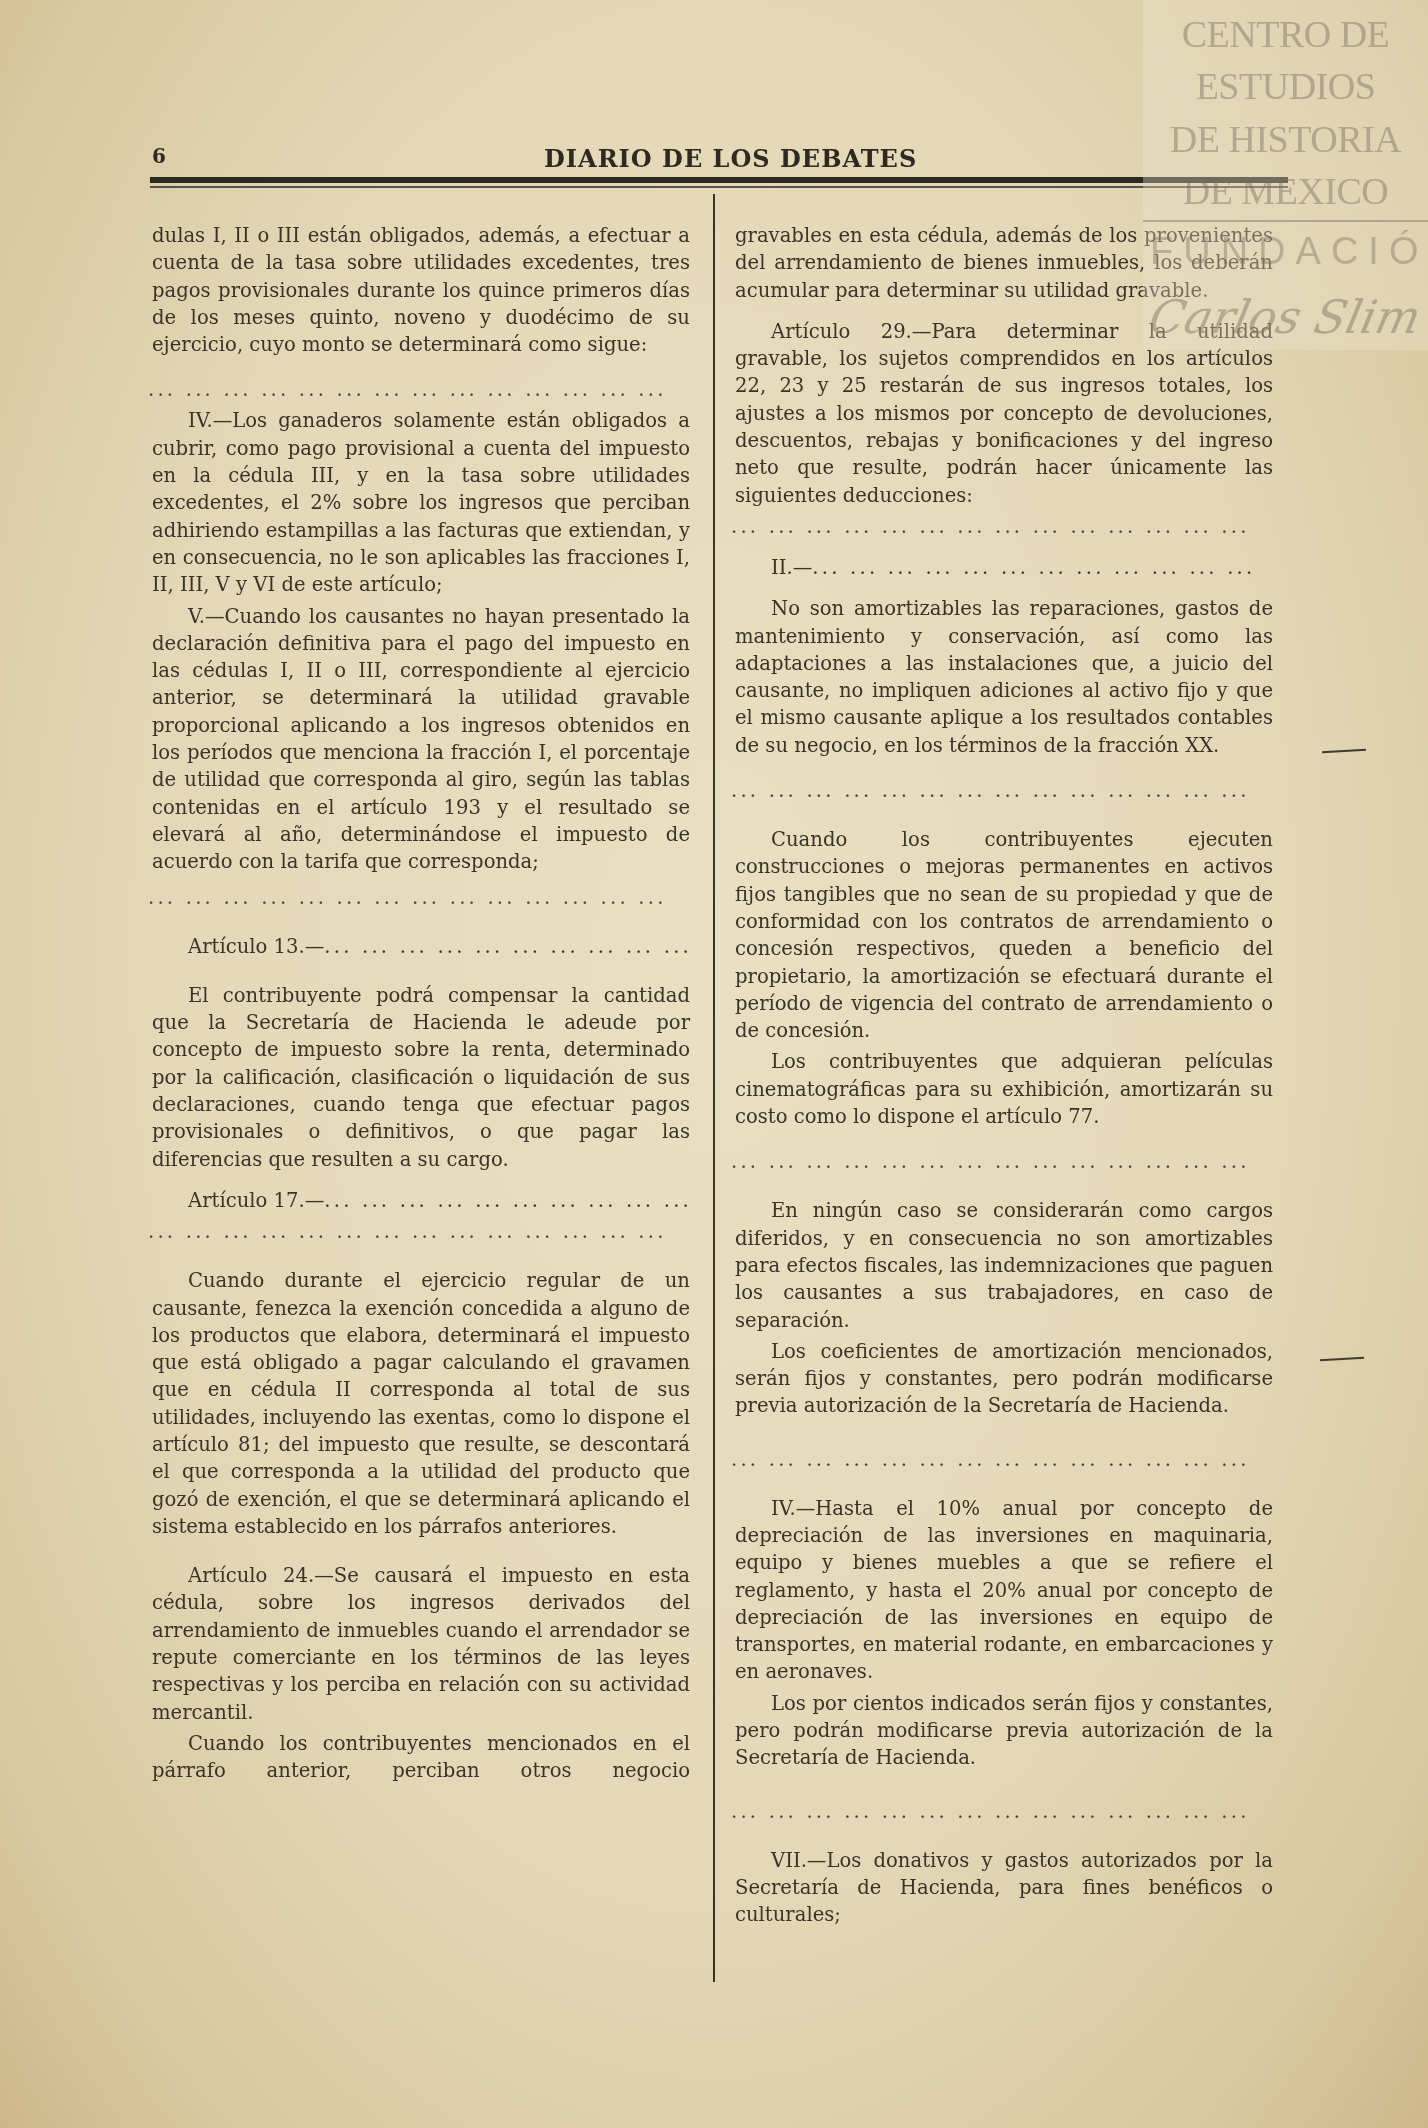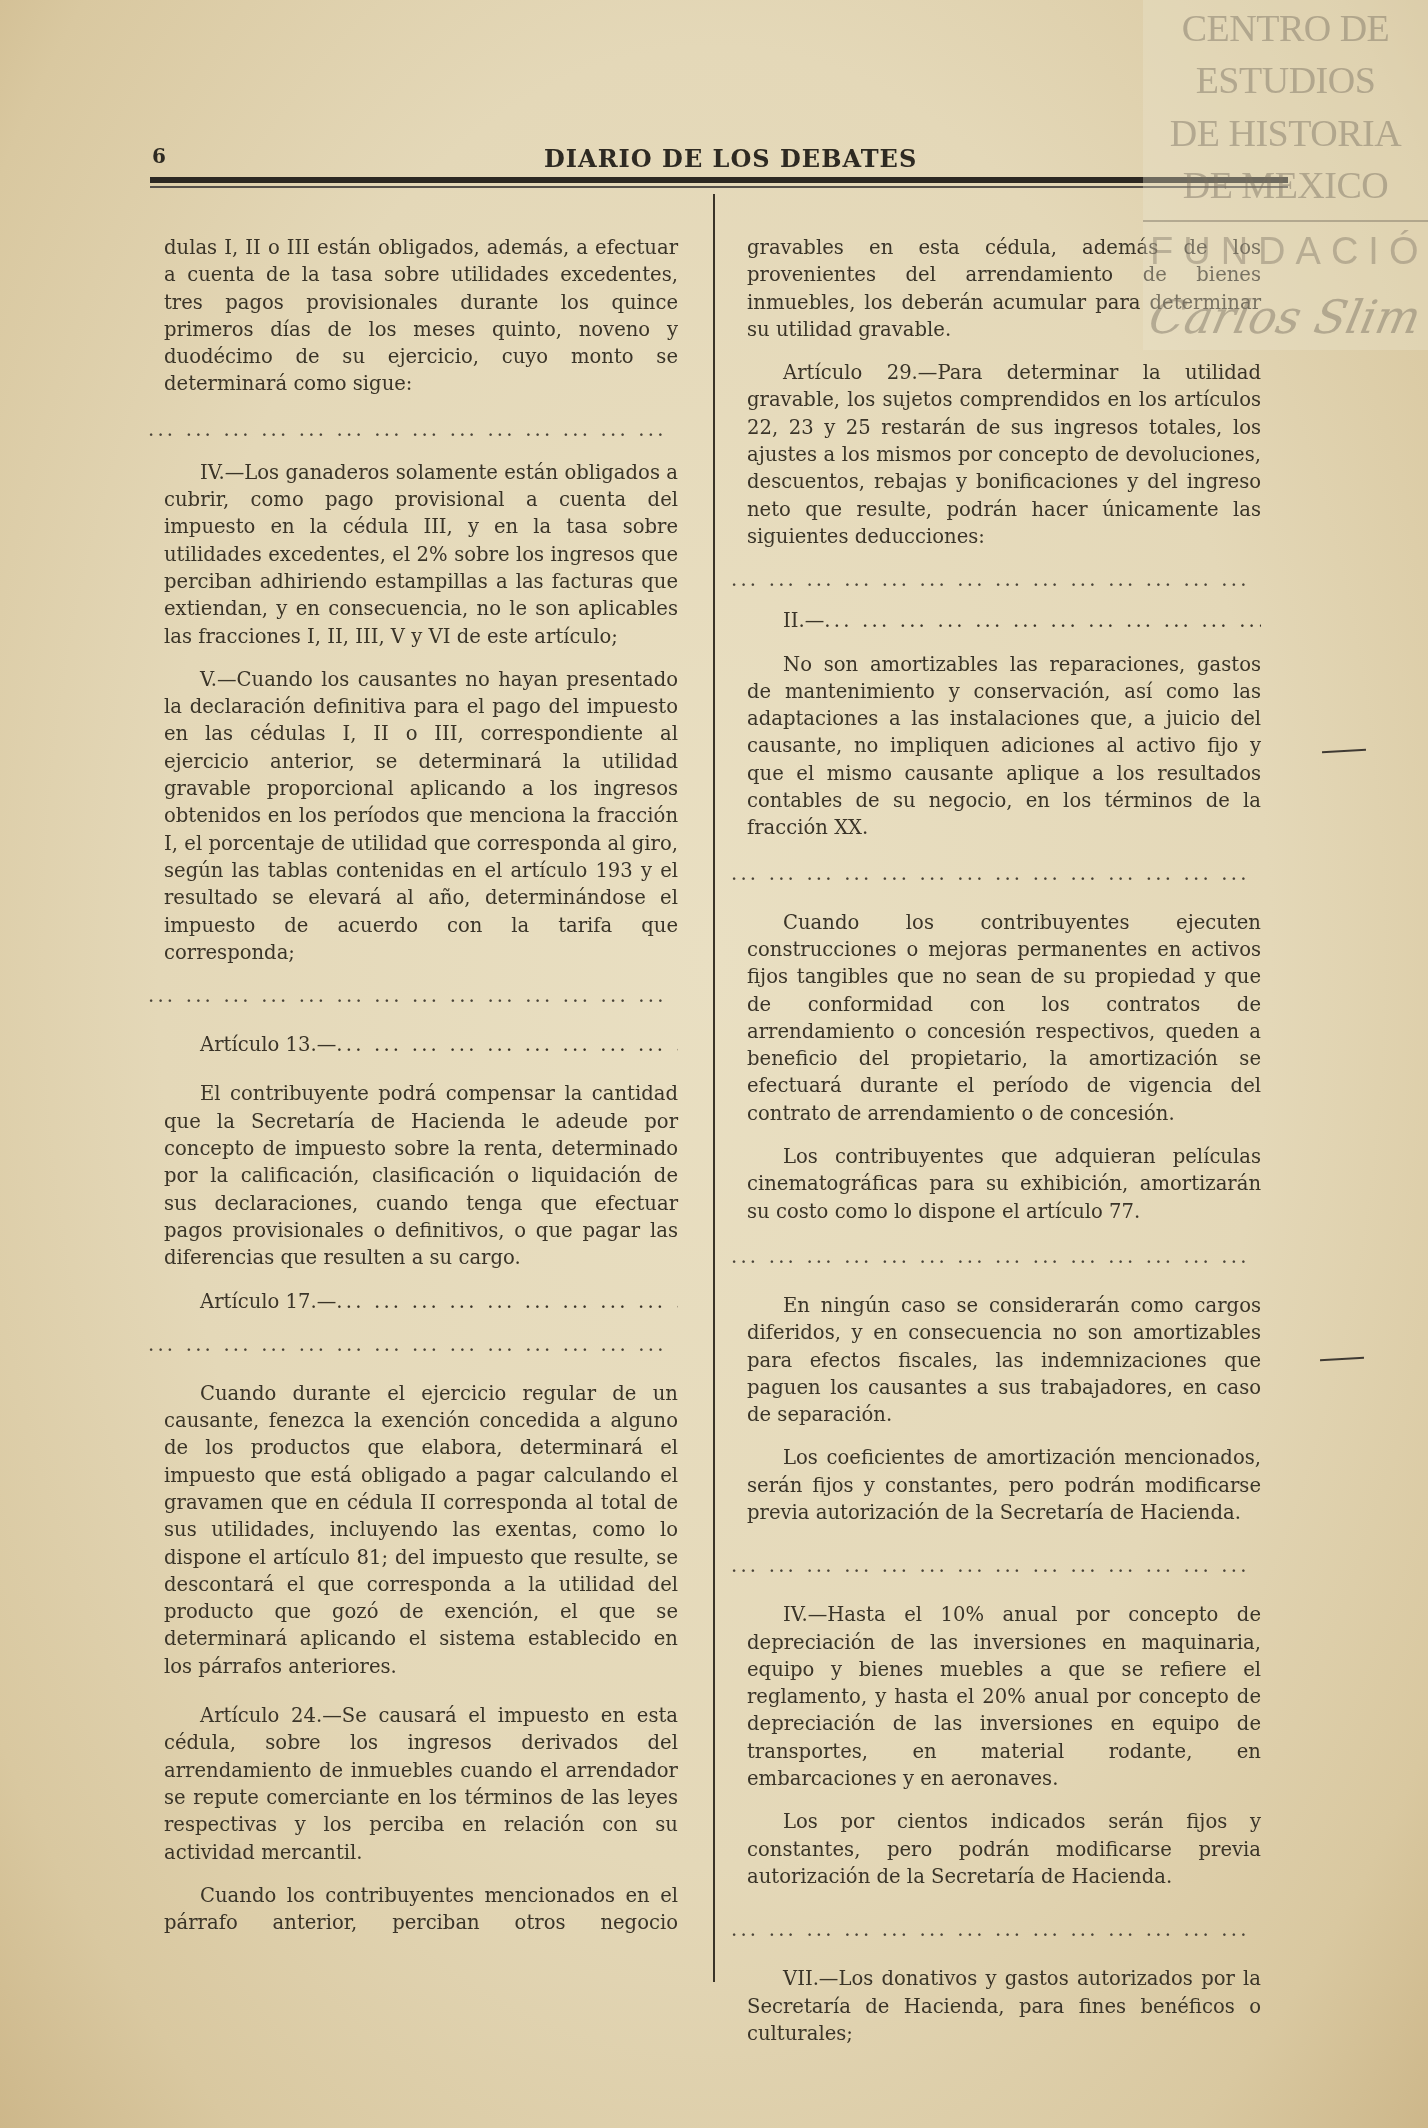--- a/index.html
+++ b/index.html
@@ -18,31 +18,31 @@
   .rule { position: absolute; left: 150px; top: 177px; width: 1138px; height: 12px; }
   .rule .thick { position: absolute; left: 0; top: 0; width: 100%; height: 6px; background: #2c2822; }
   .rule .thin { position: absolute; left: 0; top: 9px; width: 100%; height: 1.5px; background: #55504a; }
 
   .col-divider { position: absolute; left: 713px; top: 194px; width: 1.5px; height: 1788px; background: #3a3428; }
 
   .column { position: absolute; top: 218px; width: 546px; font-size: 19.6px; line-height: 27.3px; }
   .col-left { left: 148px; }
   .col-right { left: 731px; width: 546px; }
 
-  p { margin: 16px; text-align: justify; }
+  p { margin: 4px; text-align: justify; }
   .indent { text-indent: 36px; }
   .gap-before { margin-top: 14px; }
   .gap-before-lg { margin-top: 22px; }
   .dots { margin: 4px 0 0 0; letter-spacing: 3.2px; white-space: nowrap; overflow: hidden; color: #4a4438; line-height: 27px; }
   .dots.gap { margin-top: 18px; }
   .art { font-weight: normal; font-family: "DejaVu Serif", serif; }
   .art-head { text-indent: 36px; white-space: nowrap; overflow: hidden; }
 
   .watermark { position: absolute; left: 1143px; top: 0; width: 285px; height: 350px; background: rgba(236,228,205,0.35); }
-  .wm-line { position: absolute; left: 0; width: 285px; text-align: center; font-family: "Liberation Serif", serif; font-size: 38px; color: rgba(120,110,95,0.45); letter-spacing: -0.5px; }
+  .wm-line { position: absolute; left: 0; width: 285px; text-align: center; font-family: "Liberation Serif", serif; font-size: 38px; color: rgba(120,110,95,0.45); letter-spacing: -0.5px; margin-top: 6px; }
   .wm-rule { position: absolute; left: 1143px; top: 220px; width: 285px; height: 1.5px; background: rgba(120,110,95,0.45); }
   .wm-fund { position: absolute; left: 1150px; top: 230px; width: 278px; text-align: right; font-family: "Liberation Sans", sans-serif; font-size: 38px; letter-spacing: 10px; color: rgba(120,110,95,0.4); }
   .wm-sign { position: absolute; left: 1150px; top: 290px; width: 270px; text-align: right; font-family: "DejaVu Serif", serif; font-style: italic; font-size: 46px; color: rgba(120,110,95,0.45); transform: skewX(-12deg); }
 
   .margin-mark { position: absolute; height: 2px; width: 44px; background: #3f3a33; transform: rotate(-3deg); }
 </style>
 </head>
 <body>
 
 <div class="page">

